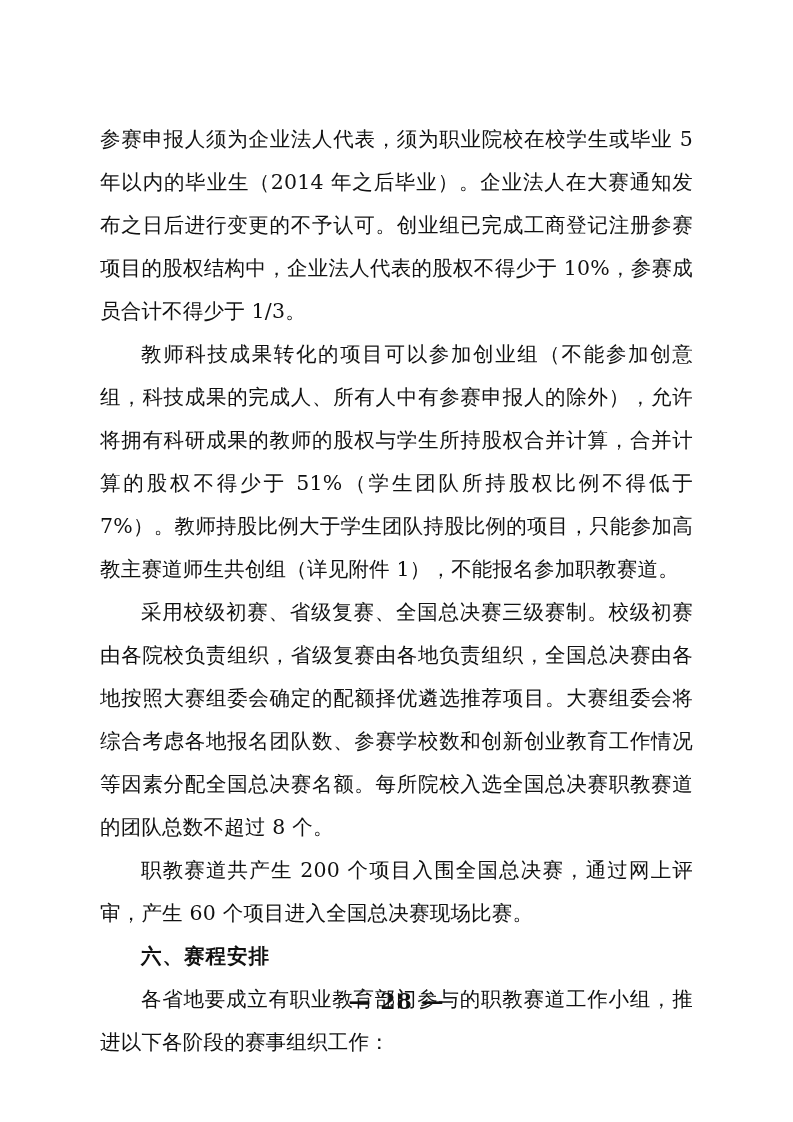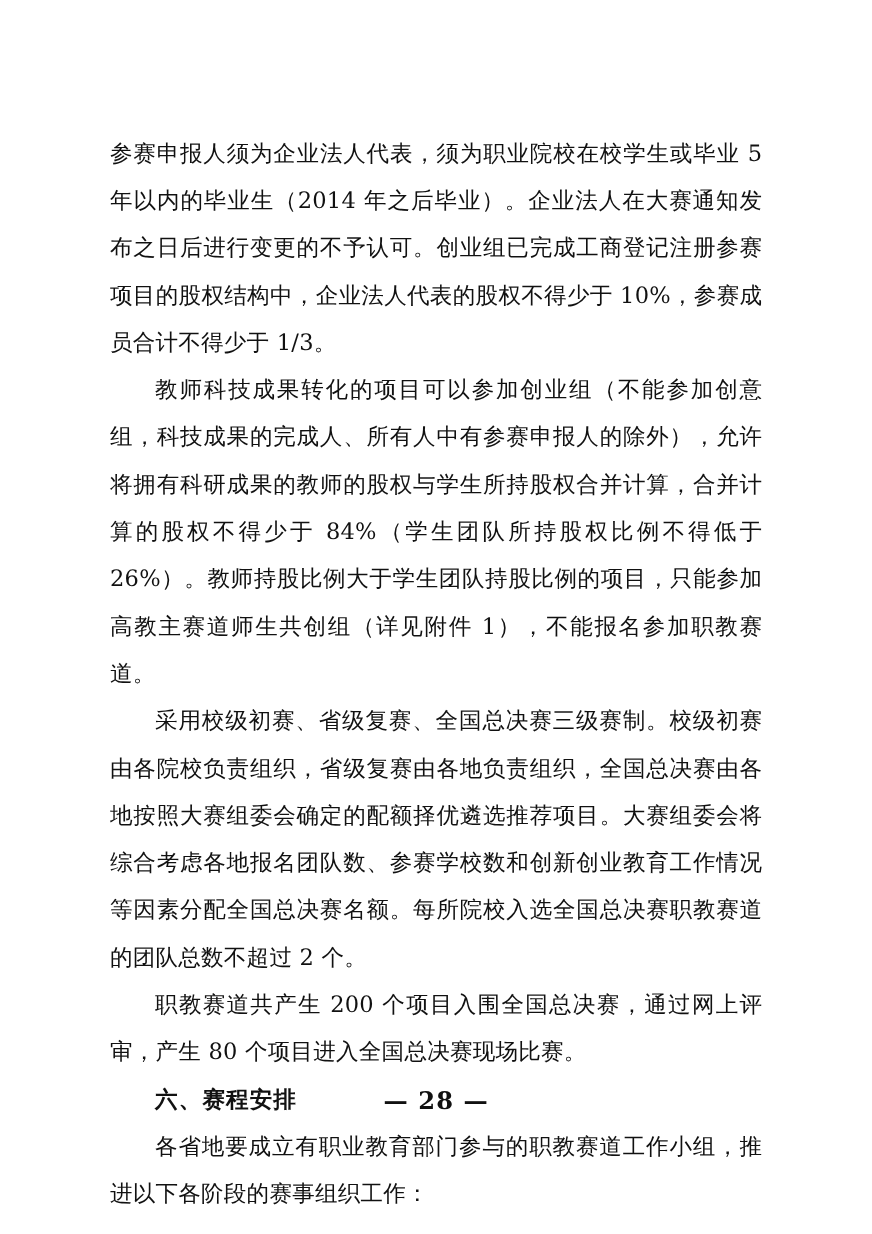--- a/index.html
+++ b/index.html
@@ -63,26 +63,26 @@
   }
 </style>
 </head>
 <body>
 
 <div class="page">
   <div class="doc-body">
 
     <p class="para no-indent">参赛申报人须为企业法人代表，须为职业院校在校学生或毕业 5 年以内的毕业生（2014 年之后毕业）。企业法人在大赛通知发布之日后进行变更的不予认可。创业组已完成工商登记注册参赛项目的股权结构中，企业法人代表的股权不得少于 10%，参赛成员合计不得少于 1/3。</p>
 
-    <p class="para">教师科技成果转化的项目可以参加创业组（不能参加创意组，科技成果的完成人、所有人中有参赛申报人的除外），允许将拥有科研成果的教师的股权与学生所持股权合并计算，合并计算的股权不得少于 84%（学生团队所持股权比例不得低于 26%）。教师持股比例大于学生团队持股比例的项目，只能参加高教主赛道师生共创组（详见附件 1），不能报名参加职教赛道。</p>
+    <p class="para">教师科技成果转化的项目可以参加创业组（不能参加创意组，科技成果的完成人、所有人中有参赛申报人的除外），允许将拥有科研成果的教师的股权与学生所持股权合并计算，合并计算的股权不得少于 51%（学生团队所持股权比例不得低于 7%）。教师持股比例大于学生团队持股比例的项目，只能参加高教主赛道师生共创组（详见附件 1），不能报名参加职教赛道。</p>
 
 
-    <p class="para">采用校级初赛、省级复赛、全国总决赛三级赛制。校级初赛由各院校负责组织，省级复赛由各地负责组织，全国总决赛由各地按照大赛组委会确定的配额择优遴选推荐项目。大赛组委会将综合考虑各地报名团队数、参赛学校数和创新创业教育工作情况等因素分配全国总决赛名额。每所院校入选全国总决赛职教赛道的团队总数不超过 2 个。</p>
+    <p class="para">采用校级初赛、省级复赛、全国总决赛三级赛制。校级初赛由各院校负责组织，省级复赛由各地负责组织，全国总决赛由各地按照大赛组委会确定的配额择优遴选推荐项目。大赛组委会将综合考虑各地报名团队数、参赛学校数和创新创业教育工作情况等因素分配全国总决赛名额。每所院校入选全国总决赛职教赛道的团队总数不超过 8 个。</p>
 
-    <p class="para">职教赛道共产生 200 个项目入围全国总决赛，通过网上评审，产生 80 个项目进入全国总决赛现场比赛。</p>
+    <p class="para">职教赛道共产生 200 个项目入围全国总决赛，通过网上评审，产生 60 个项目进入全国总决赛现场比赛。</p>
 
     <p class="heading">
       <span class="htext">六、赛程安排</span>
     </p>
 
     <p class="para">各省地要成立有职业教育部门参与的职教赛道工作小组，推进以下各阶段的赛事组织工作：</p>
 
   </div>
 
   <div class="pagenum">— 28 —</div>

